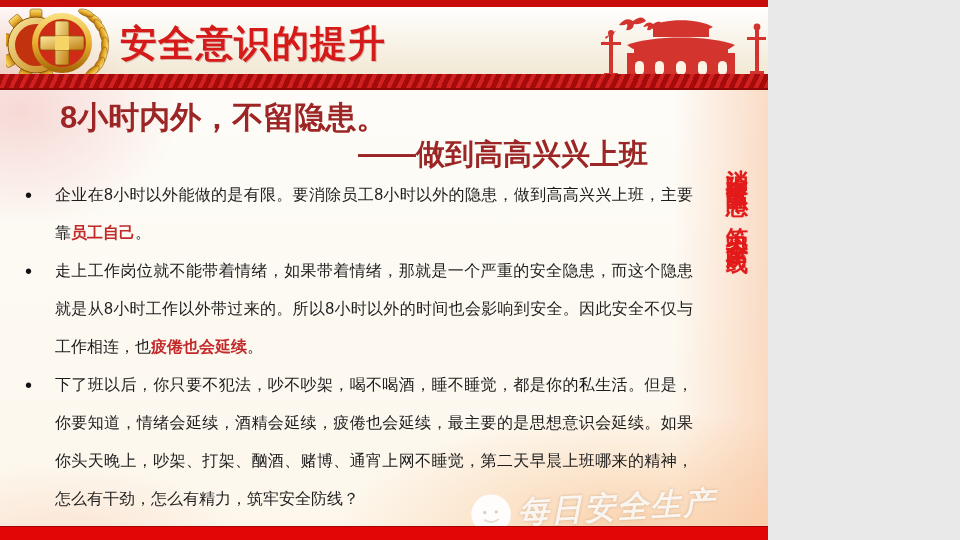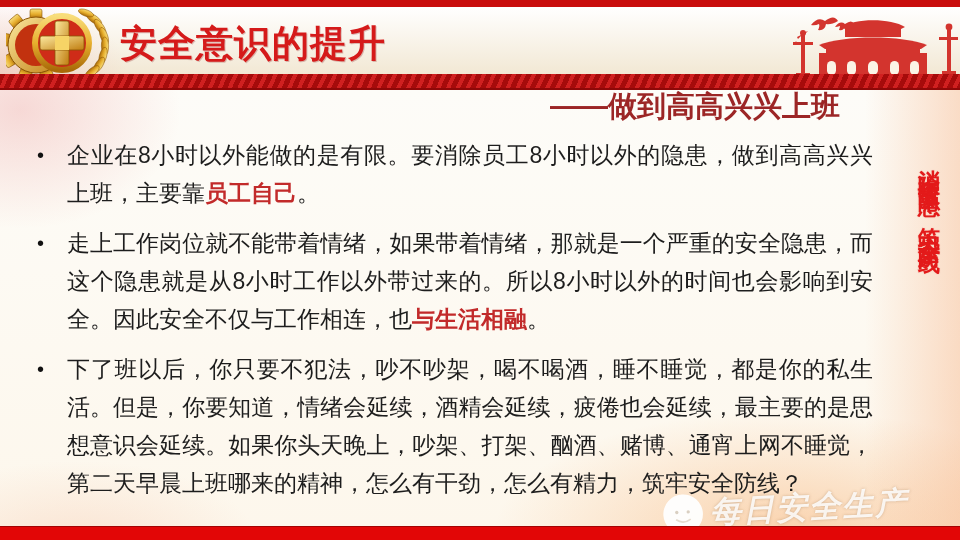--- a/index.html
+++ b/index.html
@@ -1,17 +1,17 @@
 <!DOCTYPE html>
 <html><head>
 <meta charset="utf-8">
 <style>
   html,body{margin:0;padding:0;background:#e9e9e9;}
   .slide{
-    position:relative;width:960px;height:540px;overflow:hidden;
+    position:relative;width:768px;height:540px;overflow:hidden;
     font-family:"Liberation Sans","DejaVu Sans",sans-serif;
     background:#fdfaf4;
   }
   
   .top-strip{position:absolute;top:0;left:0;right:0;height:7px;background:#c90d0d;}
   .header{
     position:absolute;top:7px;left:0;right:0;height:67px;
     background:
       radial-gradient(ellipse 180px 120px at 0% 100%, rgba(236,160,160,0.35), transparent 70%),
       linear-gradient(#ffffff,#f2e8d4);
@@ -41,21 +41,21 @@
   .heading{
     margin:8px 0 0 60px;font-size:31px;line-height:40px;
     font-weight:bold;color:#9c2626;
   }
   .subtitle{
     margin:-2px 0 2px 0;padding-right:120px;text-align:right;
     font-size:29px;line-height:36px;font-weight:bold;color:#9c2626;
   }
   ul.bullets{margin:4px 0 0 0;padding:0 75px 0 55px;list-style:none;}
   ul.bullets li{
-    position:relative;margin:12px;font-size:23px;line-height:38px;
+    position:relative;margin:0;font-size:16px;line-height:38px;
     color:#1d1d1d;text-align:justify;
   }
   ul.bullets li::before{
     content:"\2022";position:absolute;left:-30px;top:0;
     font-size:20px;color:#111;
   }
   .hl{color:#c22a2a;font-weight:bold;}
   
   .side-slogan{
     position:absolute;top:152px;right:16px;
@@ -176,25 +176,26 @@
         <rect x="145" y="52" width="10" height="14" rx="5"></rect>
         <rect x="167" y="52" width="9" height="14" rx="4.5"></rect>
         <rect x="187" y="52" width="9" height="14" rx="4.5"></rect>
       </g>
     </svg>
   </div>
 
   <div class="striped-band"></div>
 
   <div class="main">
+    <h2 class="heading">8小时内外，不留隐患。</h2>
     <div class="subtitle">——做到高高兴兴上班</div>
 
     <ul class="bullets">
       <li><span>企业在8小时以外能做的是有限。要消除员工8小时以外的隐患，做到高高兴兴上班，主要靠</span><span class="hl">员工自己</span><span>。</span></li>
-      <li><span>走上工作岗位就不能带着情绪，如果带着情绪，那就是一个严重的安全隐患，而这个隐患就是从8小时工作以外带过来的。所以8小时以外的时间也会影响到安全。因此安全不仅与工作相连，也</span><span class="hl">与生活相融</span><span>。</span></li>
+      <li><span>走上工作岗位就不能带着情绪，如果带着情绪，那就是一个严重的安全隐患，而这个隐患就是从8小时工作以外带过来的。所以8小时以外的时间也会影响到安全。因此安全不仅与工作相连，也</span><span class="hl">疲倦也会延续</span><span>。</span></li>
       <li><span>下了班以后，你只要不犯法，吵不吵架，喝不喝酒，睡不睡觉，都是你的私生活。但是，你要知道，情绪会延续，酒精会延续，疲倦也会延续，最主要的是思想意识会延续。如果你头天晚上，吵架、打架、酗酒、赌博、通宵上网不睡觉，第二天早晨上班哪来的精神，怎么有干劲，怎么有精力，筑牢安全防线？</span><span class="hl"></span><span></span></li>
     </ul>
   </div>
 
   <div class="side-slogan">消除事故隐患　筑牢安全防线</div>
 
   <div class="watermark">
     <svg class="wm-logo" viewBox="0 0 48 48">
       <circle cx="24" cy="24" r="19" fill="#ffffff"></circle>
       <path d="M10,36 q-4,5 1,4 q5,-1 7,-4 z" fill="#ffffff"></path>

